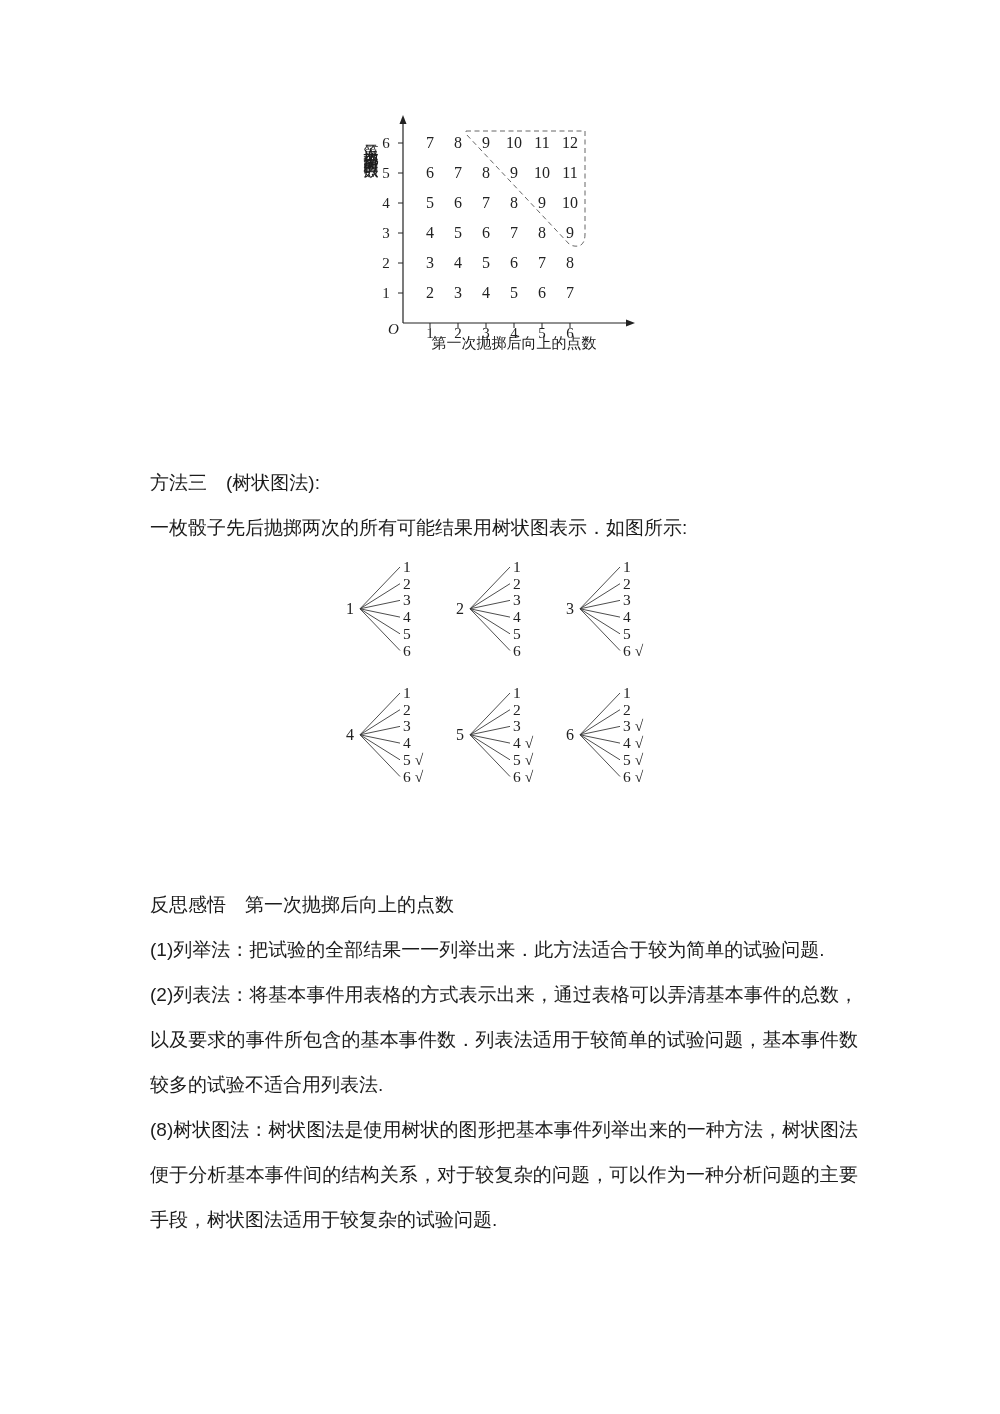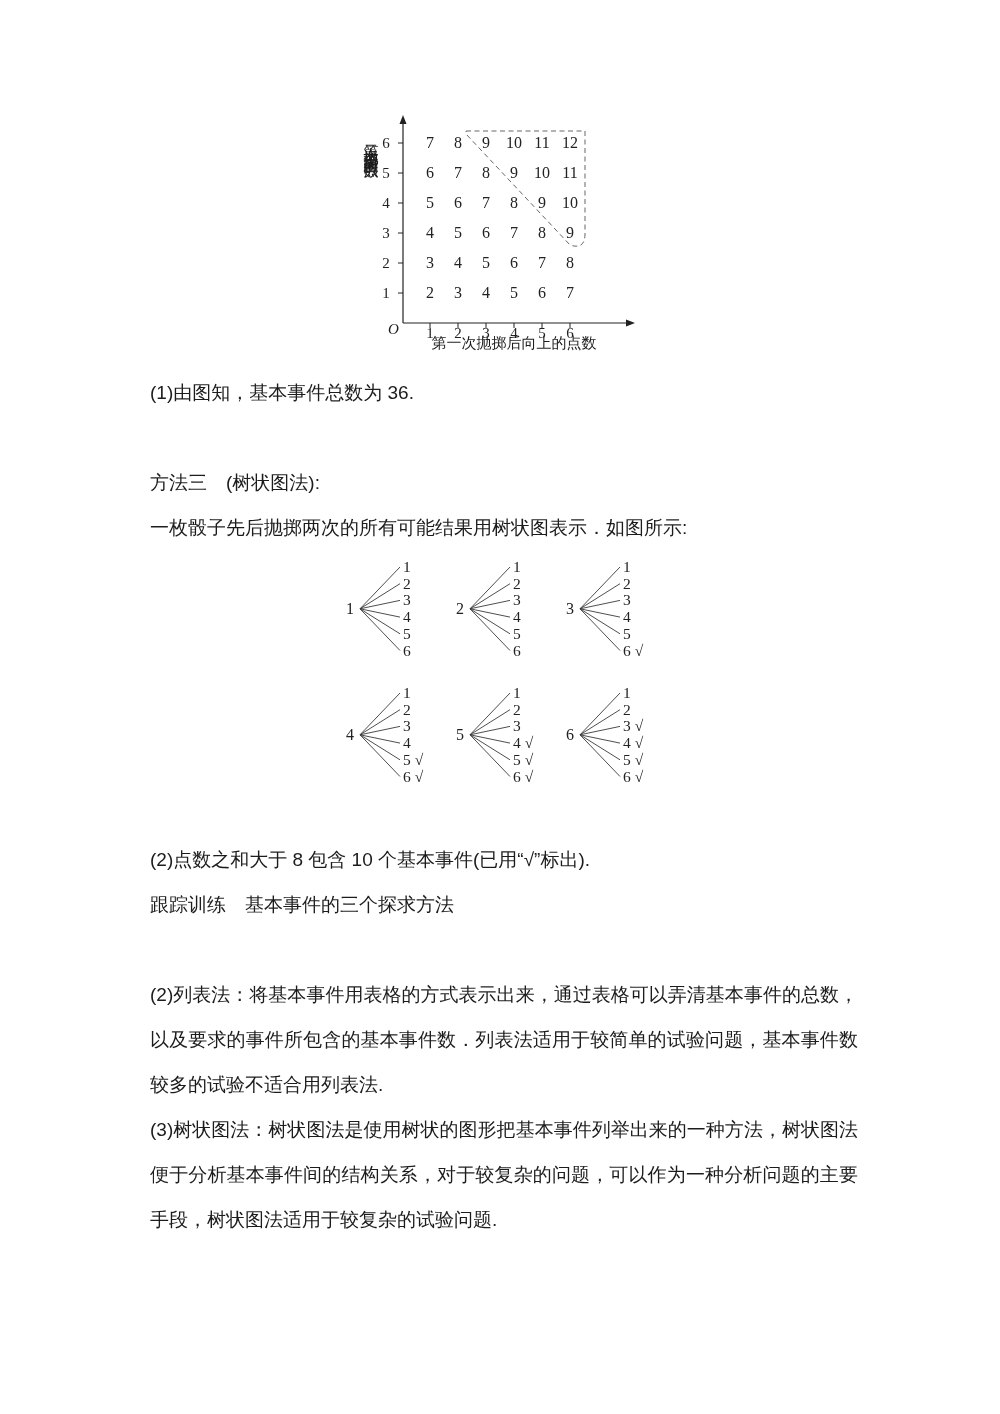--- a/index.html
+++ b/index.html
@@ -106,21 +106,20 @@
       <span class="lbl cell" style="position: absolute; left: 184px; top: 151px;">7</span>
       <span class="lbl cell" style="position: absolute; left: 212px; top: 151px;">8</span>
       <span class="lbl cell" style="position: absolute; left: 72px; top: 181px;">2</span>
       <span class="lbl cell" style="position: absolute; left: 100px; top: 181px;">3</span>
       <span class="lbl cell" style="position: absolute; left: 128px; top: 181px;">4</span>
       <span class="lbl cell" style="position: absolute; left: 156px; top: 181px;">5</span>
       <span class="lbl cell" style="position: absolute; left: 184px; top: 181px;">6</span>
       <span class="lbl cell" style="position: absolute; left: 212px; top: 181px;">7</span>
     </figure>
 
-  <p class="para" style="top:370px">(1)由图知，基本事件总数为 36.</p>
   <p class="para" style="top:505px">一枚骰子先后抛掷两次的所有可能结果用树状图表示．如图所示:</p>
   <p class="para" style="top:460px">方法三　(树状图法):</p>
 
   <div class="trees" id="trees">
       <div class="tree" style="left: 344px; top: 558px;">
         <svg width="112" height="105">
           <line x1="16" y1="50.8" x2="56" y2="9" stroke="#3a3a3a" stroke-width="0.9"></line>
           <line x1="16" y1="50.8" x2="56" y2="25.7" stroke="#3a3a3a" stroke-width="0.9"></line>
           <line x1="16" y1="50.8" x2="56" y2="42.4" stroke="#3a3a3a" stroke-width="0.9"></line>
           <line x1="16" y1="50.8" x2="56" y2="59.1" stroke="#3a3a3a" stroke-width="0.9"></line>
@@ -215,18 +214,18 @@
         <span class="root" style="position: absolute; left: 2px; top: 50.8px;">6</span>
         <span class="branch" style="position: absolute; left: 59px; top: 9px;">1</span>
         <span class="branch" style="position: absolute; left: 59px; top: 25.7px;">2</span>
         <span class="branch" style="position: absolute; left: 59px; top: 42.4px;">3 √</span>
         <span class="branch" style="position: absolute; left: 59px; top: 59.1px;">4 √</span>
         <span class="branch" style="position: absolute; left: 59px; top: 75.8px;">5 √</span>
         <span class="branch" style="position: absolute; left: 59px; top: 92.5px;">6 √</span>
       </div>
     </div>
 
-  <p class="para" style="top:837px">(2)点数之和大于 8 包含 10 个基本事件(已用“√”标出).</p>
-  <p class="para" style="top:882px">跟踪训练　基本事件的三个探求方法</p>
+  <p class="para" style="top:882px">反思感悟　第一次抛掷后向上的点数</p>
+  <p class="para" style="top:927px">(1)列举法：把试验的全部结果一一列举出来．此方法适合于较为简单的试验问题.</p>
   <p class="para" style="top:972px">(2)列表法：将基本事件用表格的方式表示出来，通过表格可以弄清基本事件的总数，以及要求的事件所包含的基本事件数．列表法适用于较简单的试验问题，基本事件数较多的试验不适合用列表法.</p>
-  <p class="para" style="top:1107px">(3)树状图法：树状图法是使用树状的图形把基本事件列举出来的一种方法，树状图法便于分析基本事件间的结构关系，对于较复杂的问题，可以作为一种分析问题的主要手段，树状图法适用于较复杂的试验问题.</p>
+  <p class="para" style="top:1107px">(8)树状图法：树状图法是使用树状的图形把基本事件列举出来的一种方法，树状图法便于分析基本事件间的结构关系，对于较复杂的问题，可以作为一种分析问题的主要手段，树状图法适用于较复杂的试验问题.</p>
 
 </div>
 
 </body></html>

